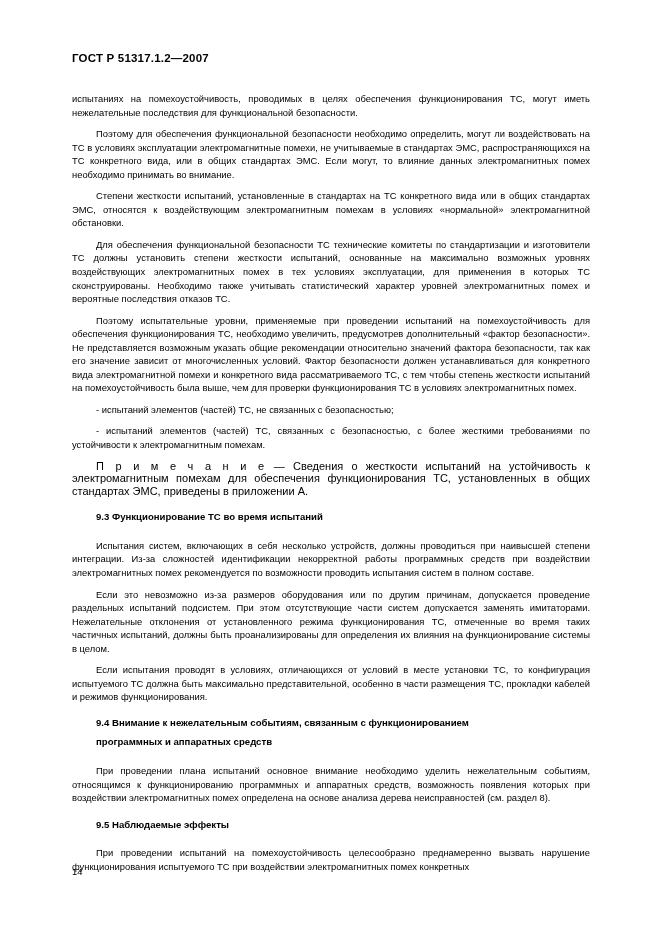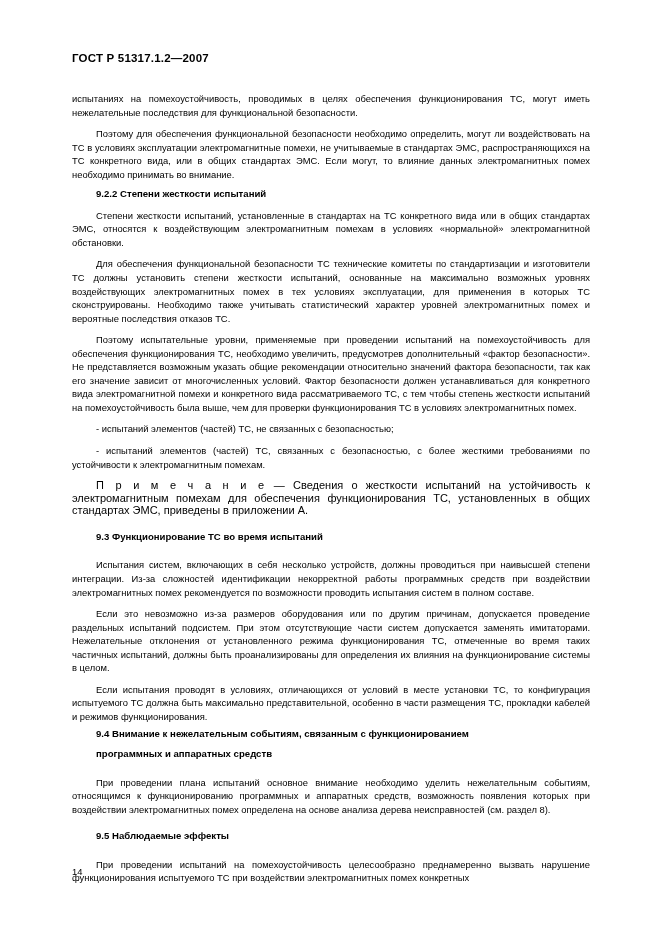--- a/index.html
+++ b/index.html
@@ -54,21 +54,21 @@
     text-indent: 0;
     text-align: left;
   }
   .h-sub.indented {
     text-indent: 24px;
   }
   .h-gap {
     margin-top: 13px;
   }
   .h-gap2 {
-    margin-top: 4px;
+    margin-top: 12px;
   }
   .note {
     font-size: 11px;
     line-height: 12.6px;
     text-align: justify;
     text-indent: 24px;
   }
   .sp-out {
     letter-spacing: 1.7px;
   }
@@ -85,21 +85,20 @@
 
 <div class="page">
 
   <div class="header">ГОСТ Р 51317.1.2—2007</div>
 
   <div class="content">
 
     <p class="noind">испытаниях на помехоустойчивость, проводимых в целях обеспечения функционирования ТС, могут иметь нежелательные последствия для функциональной безопасности.</p>
     <p class="ind">Поэтому для обеспечения функциональной безопасности необходимо определить, могут ли воздействовать на ТС в условиях эксплуатации электромагнитные помехи, не учитываемые в стандартах ЭМС, распространяющихся на ТС конкретного вида, или в общих стандартах ЭМС. Если могут, то влияние данных электромагнитных помех необходимо принимать во внимание.</p>
 
-    <p class="h-sub indented">9.2.2 Степени жесткости испытаний</p>
 
     <p class="ind">Степени жесткости испытаний, установленные в стандартах на ТС конкретного вида или в общих стандартах ЭМС, относятся к воздействующим электромагнитным помехам в условиях «нормальной» электромагнитной обстановки.</p>
     <p class="ind">Для обеспечения функциональной безопасности ТС технические комитеты по стандартизации и изготовители ТС должны установить степени жесткости испытаний, основанные на максимально возможных уровнях воздействующих электромагнитных помех в тех условиях эксплуатации, для применения в которых ТС сконструированы. Необходимо также учитывать статистический характер уровней электромагнитных помех и вероятные последствия отказов ТС.</p>
     <p class="ind">Поэтому испытательные уровни, применяемые при проведении испытаний на помехоустойчивость для обеспечения функционирования ТС, необходимо увеличить, предусмотрев дополнительный «фактор безопасности». Не представляется возможным указать общие рекомендации относительно значений фактора безопасности, так как его значение зависит от многочисленных условий. Фактор безопасности должен устанавливаться для конкретного вида электромагнитной помехи и конкретного вида рассматриваемого ТС, с тем чтобы степень жесткости испытаний на помехоустойчивость была выше, чем для проверки функционирования ТС в условиях электромагнитных помех.</p>
     <p class="ind">- испытаний элементов (частей) ТС, не связанных с безопасностью;</p>
     <p class="ind">- испытаний элементов (частей) ТС, связанных с безопасностью, с более жесткими требованиями по устойчивости к электромагнитным помехам.</p>
 
     <p class="note"><span class="sp-out">П р и м е ч а н и е</span><span>  —  Сведения о жесткости испытаний на устойчивость к электромагнитным помехам для обеспечения функционирования ТС, установленных в общих стандартах ЭМС, приведены в приложении А.</span></p>
 
     <p class="h-sub h-gap indented">9.3 Функционирование ТС во время испытаний</p>

